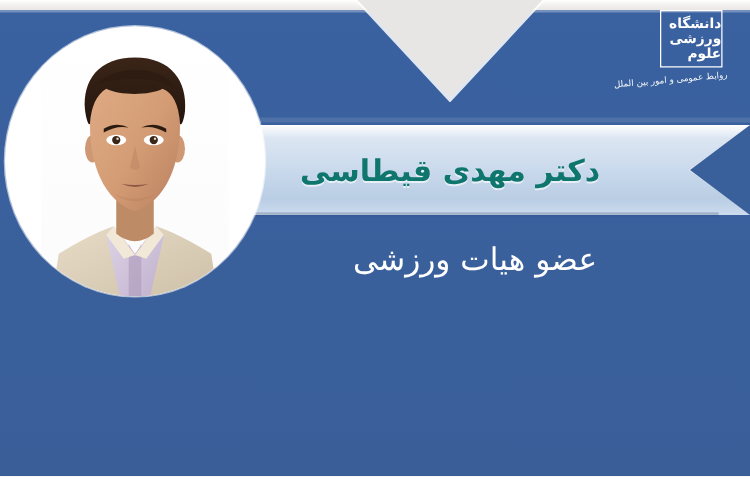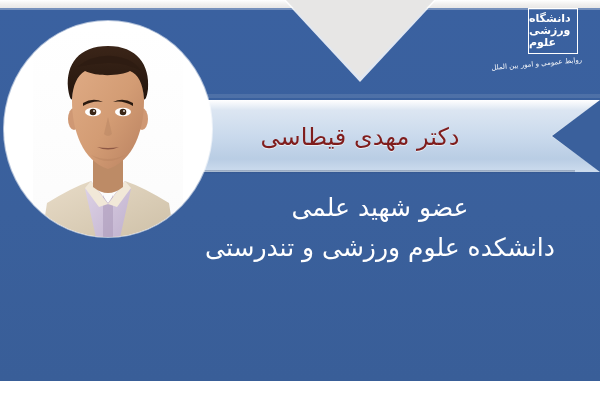--- a/index.html
+++ b/index.html
@@ -153,22 +153,22 @@
     position: absolute;
     left: 160px;
     top: 108px;
     width: 400px;
     height: 58px;
     display: flex;
     align-items: center;
     justify-content: center;
     direction: rtl;
     font-size: 24px;
-    font-weight: normal;
-    color: #7f1d1d;
+    font-weight: bold;
+    color: #0f766e;
     letter-spacing: 0;
     text-shadow: 0 1px 0 rgba(255,255,255,.6);
     white-space: nowrap;
   }
 
   
   .subtitle {
     position: absolute;
     left: 170px;
     top: 188px;
@@ -200,21 +200,21 @@
     width: 50px;
     height: 46px;
     border: 1.5px solid #ffffff;
     box-sizing: border-box;
   }
   .logo-mark {
     position: absolute;
     inset: 0;
     display: flex;
     flex-direction: column;
-    align-items: flex-end;
+    align-items: flex-start;
     justify-content: center;
     direction: rtl;
     font-size: 11px;
     line-height: 12px;
     font-weight: bold;
     color: #ffffff;
     text-align: center;
     letter-spacing: -0.5px;
   }
   .logo-sub {
@@ -345,18 +345,17 @@
 
       <path d="M75 90 L71 107 Q75 111 79 107 Z" fill="#c08c68" opacity=".75"></path>
 
       <path d="M64 120 Q75 125 86 120 Q75 122 64 120 Z" fill="#8d5744"></path>
 
       <path d="M58 128 Q75 140 92 128 Q75 136 58 128 Z" fill="#b9825f" opacity=".45"></path>
     </svg>
   </div>
 
   <div class="subtitle">
-    <div class="subtitle-line">عضو شهید علمی</div>
-    <div class="subtitle-line">دانشکده  علوم ورزشی و تندرستی</div>
+    <div class="subtitle-line">عضو هیات ورزشی</div>
   </div>
 
   <div class="bottom-white"></div>
 </div>
 
 </body></html>

